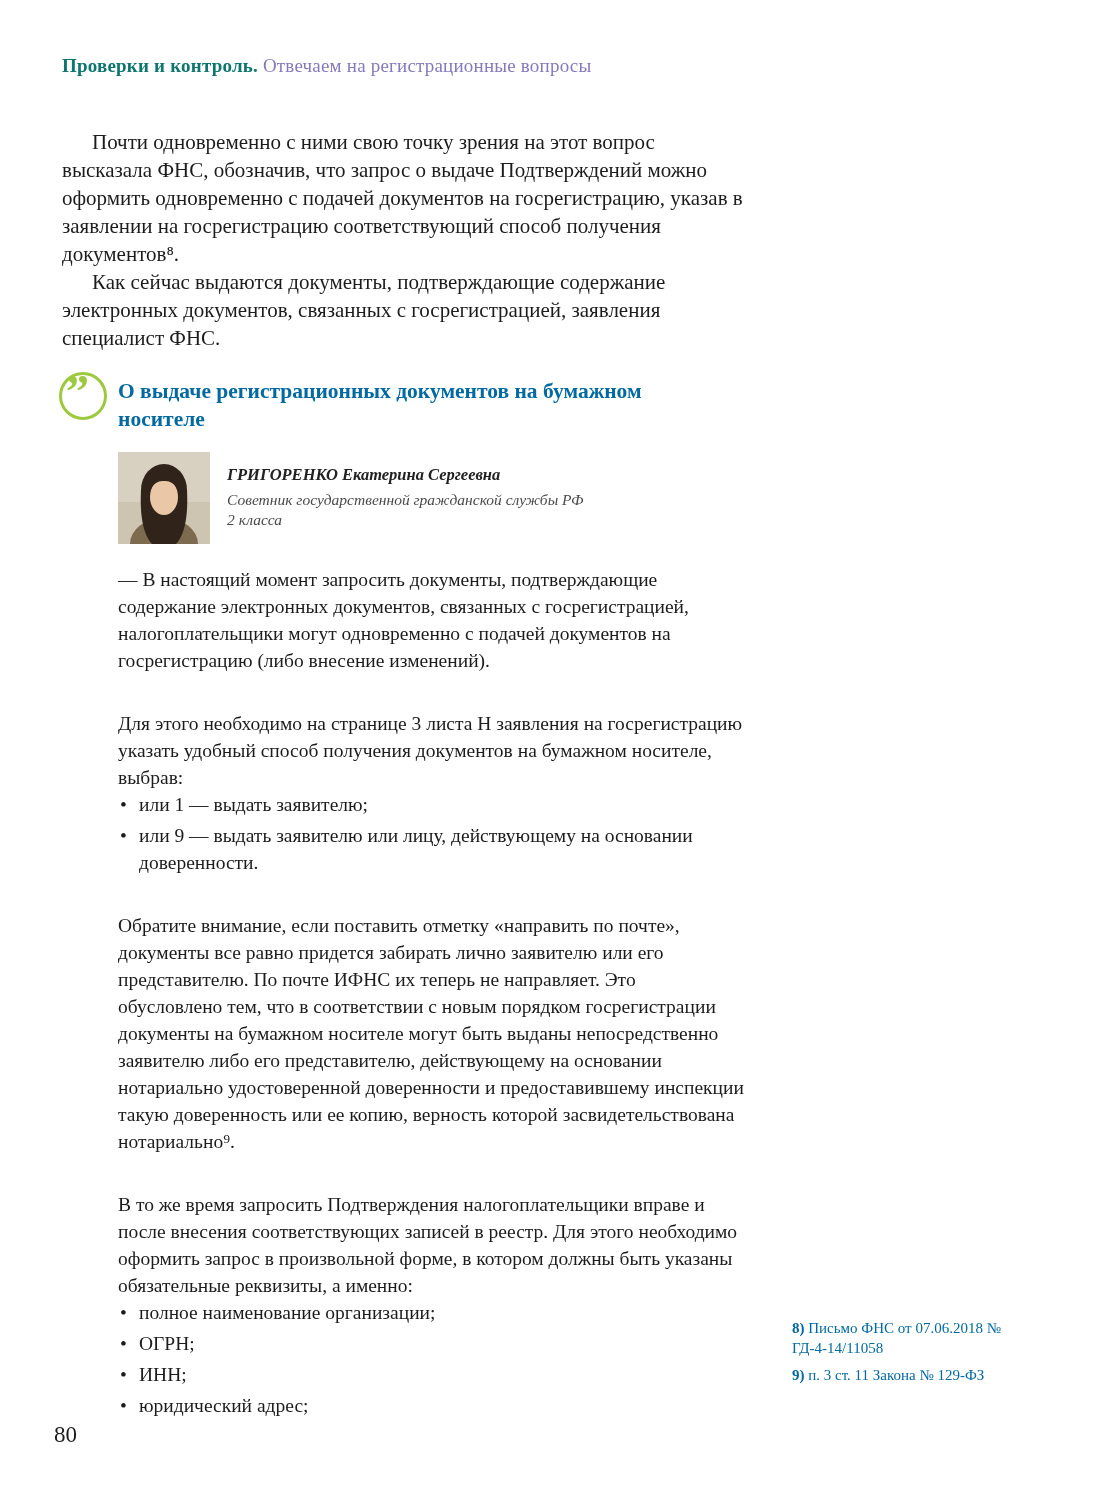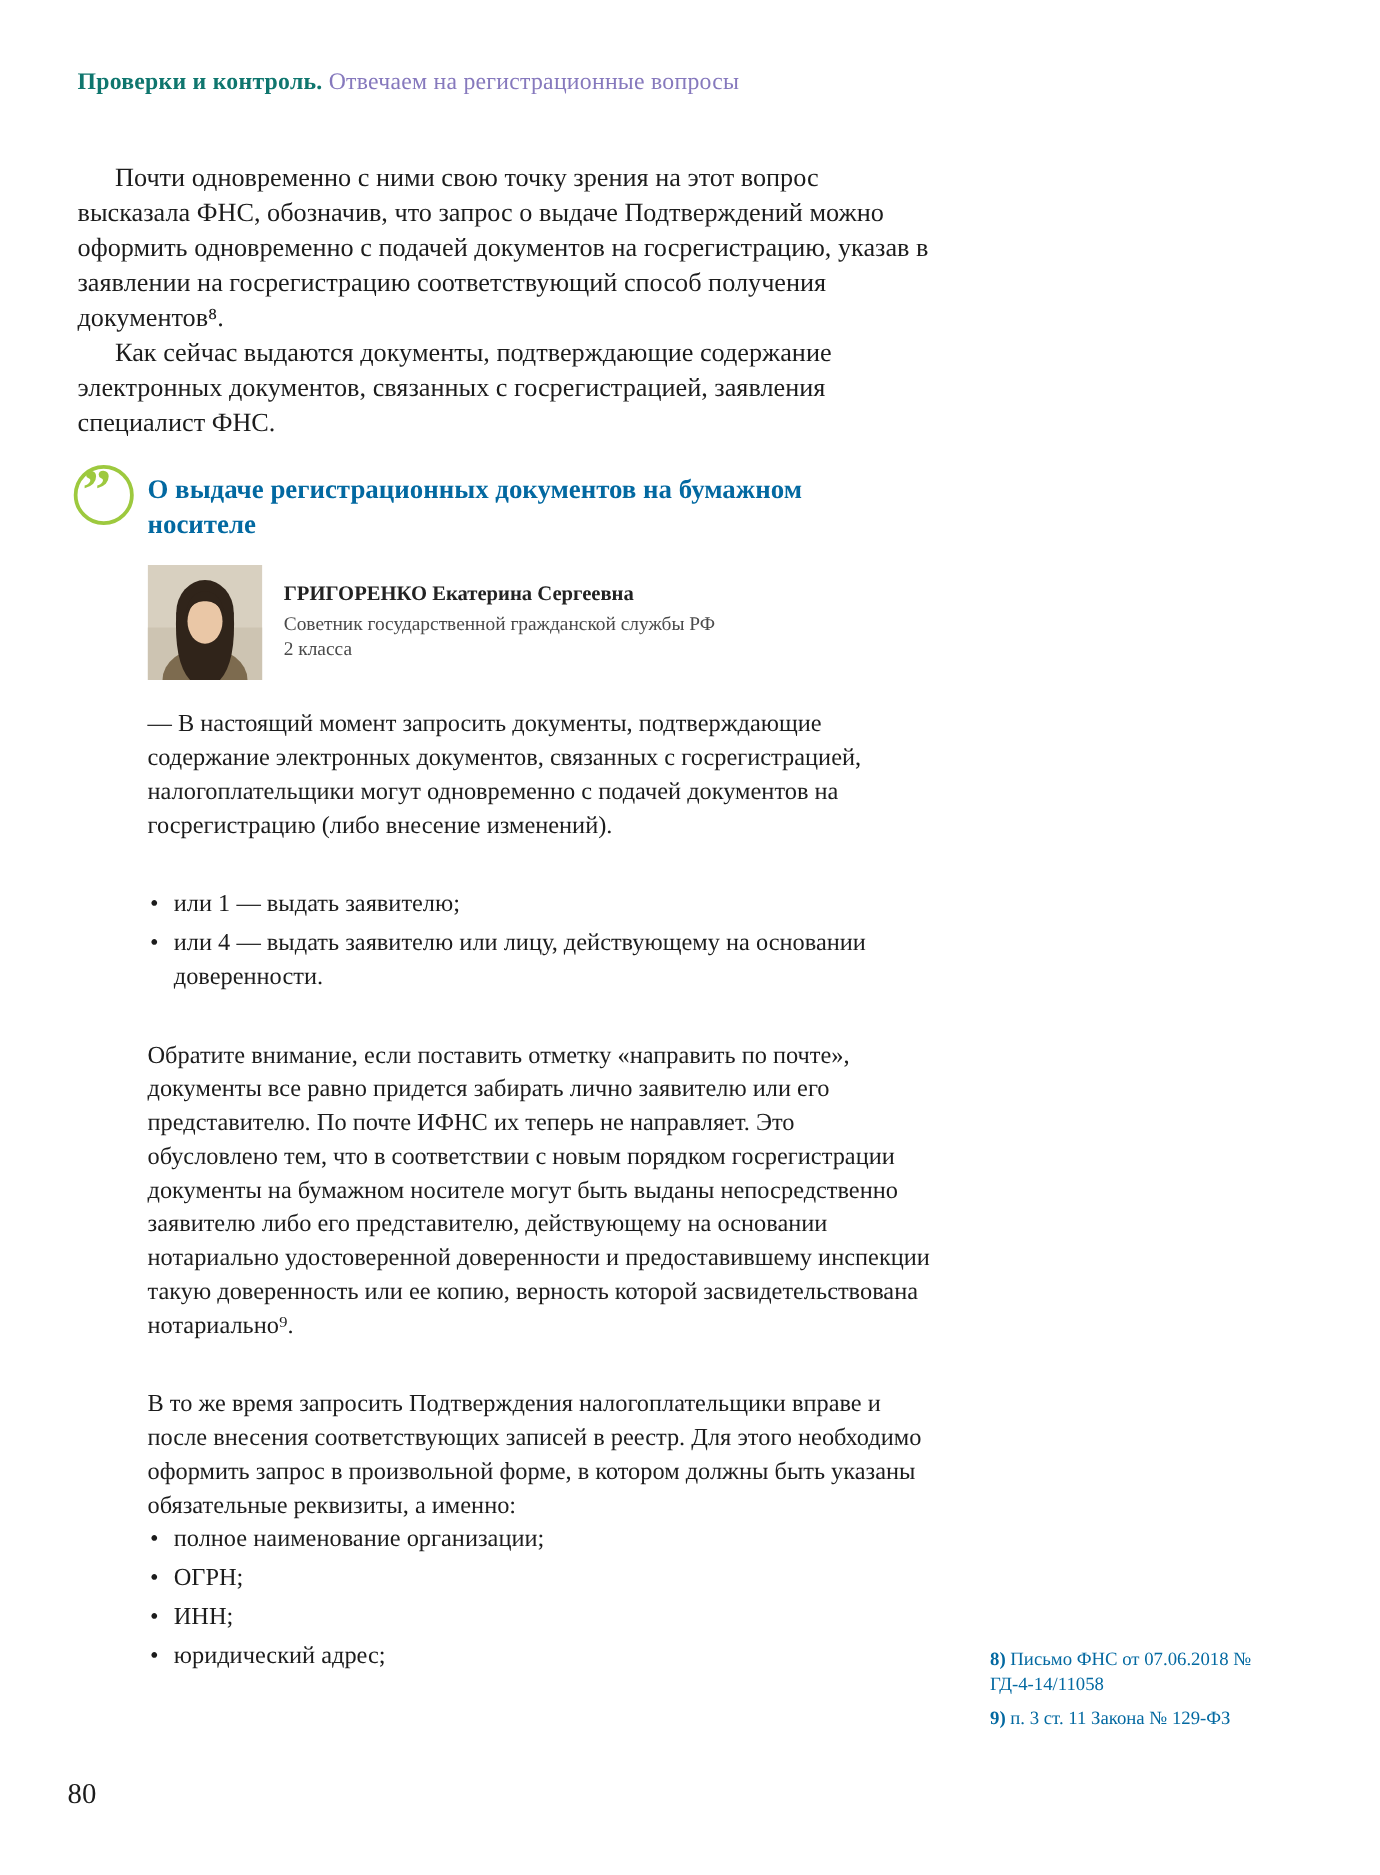--- a/index.html
+++ b/index.html
@@ -73,20 +73,21 @@
     color: #0369a1;
   }
 
   
   .person {
     position: absolute;
     left: 118px;
     top: 452px;
     display: flex;
     align-items: flex-start;
+    font-style: italic;
   }
   .avatar {
     width: 92px;
     height: 92px;
     flex: 0 0 92px;
     overflow: hidden;
   }
   .person-info { margin-left: 17px; padding-top: 13px; }
   .person-name { font-size: 16.5px; font-weight: bold; color: #222222; }
   .person-pos { font-size: 15.5px; color: #4a4a4a; line-height: 20px; margin-top: 5px; }
@@ -167,28 +168,29 @@
       <div class="person-pos">
         <div>Советник государственной гражданской службы РФ</div>
         <div>2 класса</div>
       </div>
     </div>
   </div>
 
   <section class="quote-body">
     <p>— В настоящий момент запросить документы, подтверждающие содержание электронных документов, связанных с госрегистрацией, налогоплательщики могут одновременно с подачей документов на госрегистрацию (либо внесение изменений).</p>
 
+    <p class="tight">Для этого необходимо на странице 3 листа Н заявления на госрегистрацию указать удобный способ получения документов на бумажном носителе, выбрав:</p>
     <ul>
       <li>
         <span class="bullet-glyph">•</span>
         <span>или 1 — выдать заявителю;</span>
       </li>
       <li>
         <span class="bullet-glyph">•</span>
-        <span>или 4 — выдать заявителю или лицу, действующему на основании доверенности.</span>
+        <span>или 9 — выдать заявителю или лицу, действующему на основании доверенности.</span>
       </li>
     </ul>
 
     <p>Обратите внимание, если поставить отметку «направить по почте», документы все равно придется забирать лично заявителю или его представителю. По почте ИФНС их теперь не направляет. Это обусловлено тем, что в соответствии с новым порядком госрегистрации документы на бумажном носителе могут быть выданы непосредственно заявителю либо его представителю, действующему на основании нотариально удостоверенной доверенности и предоставившему инспекции такую доверенность или ее копию, верность которой засвидетельствована нотариально⁹.</p>
 
     <p class="tight">В то же время запросить Подтверждения налогоплательщики вправе и после внесения соответствующих записей в реестр. Для этого необходимо оформить запрос в произвольной форме, в котором должны быть указаны обязательные реквизиты, а именно:</p>
     <ul class="last">
       <li>
         <span class="bullet-glyph">•</span>
         <span>полное наименование организации;</span>

